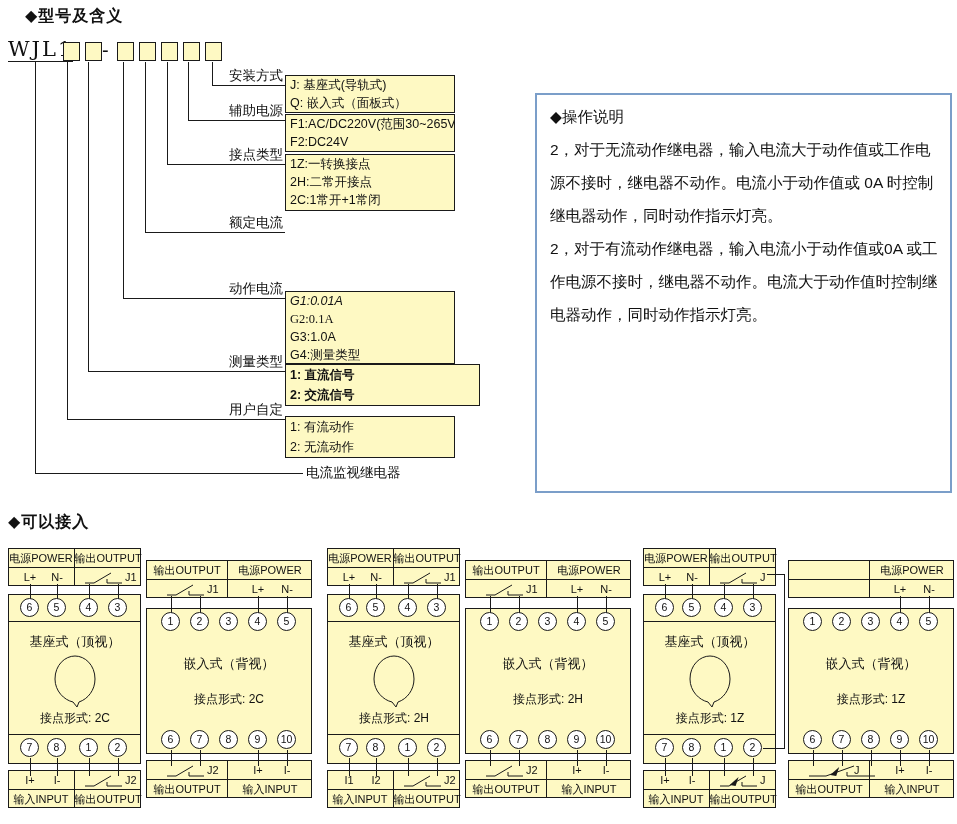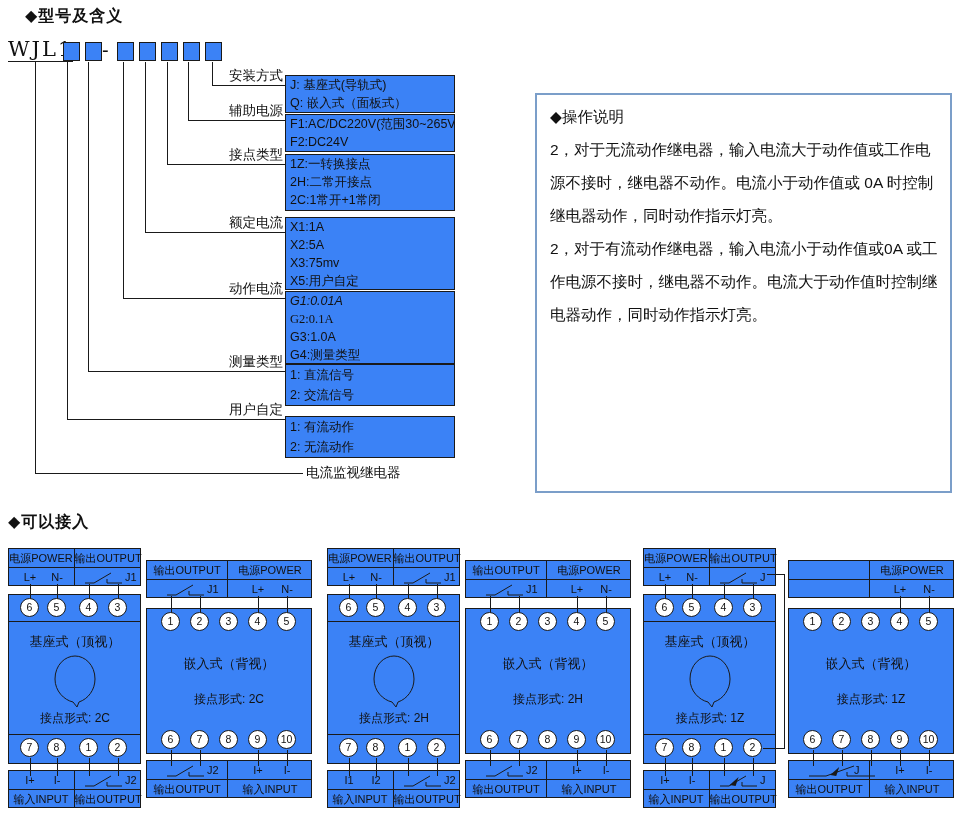--- a/index.html
+++ b/index.html
@@ -2,21 +2,21 @@
 <html><head>
 <meta charset="utf-8">
 <style>
   html,body{margin:0;padding:0;background:#fff;}
   body{font-family:"Liberation Sans","DejaVu Sans",sans-serif;color:#111;}
   .page{position:relative;width:957px;height:824px;background:#fff;overflow:hidden;}
   .lbl{position:absolute;white-space:nowrap;line-height:1.3;color:#111;}
   .ctr{transform:translateX(-50%);}
   .h1{font-size:16px;font-weight:bold;letter-spacing:1px;}
   .wire{position:absolute;background:#1a1a1a;}
-  .mbox,.obox,.dbox{position:absolute;border:1px solid #1a1a1a;box-sizing:border-box;background:#3b82f6;}
+  .mbox,.obox,.dbox{position:absolute;border:1px solid #1a1a1a;box-sizing:border-box;background:#fef9c3;}
   .opt{padding-left:4px;font-size:12.5px;white-space:nowrap;overflow:hidden;}
   .term{position:absolute;width:19px;height:19px;border:1px solid #1a1a1a;border-radius:50%;
         font-size:10.5px;line-height:17px;text-align:center;background:#fff;box-sizing:border-box;}
   .ops{position:absolute;left:535px;top:93px;width:417px;height:400px;border:2px solid #7b9ec9;
        box-sizing:border-box;padding:5px 12px 0 13px;font-size:15.5px;line-height:33px;}
   .ops p{margin:0;}
   .ops-title{font-weight:normal;}
   .diagram{position:absolute;}
   svg{position:absolute;}
 </style>
@@ -62,39 +62,33 @@
     <div class="wire" style="left: 167px; top: 164px; width: 118px; height: 1px;"></div>
     <div class="lbl" style="left: 203px; top: 146px; font-size: 13.5px; width: 80px; text-align: right;">接点类型</div>
     <div class="obox" style="left: 285px; top: 154px; width: 170px; height: 57px;">
       <div class="opt" style="height: 18px; line-height: 18px;">1Z:一转换接点</div>
       <div class="opt" style="height: 18px; line-height: 18px;">2H:二常开接点</div>
       <div class="opt" style="height: 18px; line-height: 18px;">2C:1常开+1常闭</div>
     </div>
     <div class="wire" style="left: 145px; top: 62px; width: 1px; height: 170px;"></div>
     <div class="wire" style="left: 145px; top: 232px; width: 140px; height: 1px;"></div>
     <div class="lbl" style="left: 203px; top: 214px; font-size: 13.5px; width: 80px; text-align: right;">额定电流</div>
-    <div class="obox" style="left: 285px; top: 217px; width: 170px; height: 73px;">
-      <div class="opt" style="height: 18px; line-height: 18px;">X1:1A</div>
-      <div class="opt" style="height: 18px; line-height: 18px;">X2:5A</div>
-      <div class="opt" style="height: 18px; line-height: 18px;">X3:75mv</div>
-      <div class="opt" style="height: 18px; line-height: 18px;">X5:用户自定</div>
-    </div>
     <div class="wire" style="left: 123px; top: 62px; width: 1px; height: 236px;"></div>
     <div class="wire" style="left: 123px; top: 298px; width: 162px; height: 1px;"></div>
     <div class="lbl" style="left: 203px; top: 280px; font-size: 13.5px; width: 80px; text-align: right;">动作电流</div>
     <div class="obox" style="left: 285px; top: 291px; width: 170px; height: 73px;">
       <div class="opt" style="height: 18px; line-height: 18px; font-style: italic;">G1:0.01A</div>
       <div class="opt" style="height: 18px; line-height: 18px; font-family: Liberation Serif, serif;">G2:0.1A</div>
       <div class="opt" style="height: 18px; line-height: 18px;">G3:1.0A</div>
       <div class="opt" style="height: 18px; line-height: 18px;">G4:测量类型</div>
     </div>
     <div class="wire" style="left: 88px; top: 62px; width: 1px; height: 309px;"></div>
     <div class="wire" style="left: 88px; top: 371px; width: 197px; height: 1px;"></div>
     <div class="lbl" style="left: 203px; top: 353px; font-size: 13.5px; width: 80px; text-align: right;">测量类型</div>
-    <div class="obox" style="left: 285px; top: 364px; width: 170px; height: 42px;">
+    <div class="obox" style="left: 285px; top: 364px; width: 195px; height: 42px; font-weight: bold;">
       <div class="opt" style="height: 20px; line-height: 20px;">1: 直流信号</div>
       <div class="opt" style="height: 20px; line-height: 20px;">2: 交流信号</div>
     </div>
     <div class="wire" style="left: 67px; top: 62px; width: 1px; height: 357px;"></div>
     <div class="wire" style="left: 67px; top: 419px; width: 218px; height: 1px;"></div>
     <div class="lbl" style="left: 203px; top: 401px; font-size: 13.5px; width: 80px; text-align: right;">用户自定</div>
     <div class="obox" style="left: 285px; top: 416px; width: 170px; height: 42px;">
       <div class="opt" style="height: 20px; line-height: 20px;">1: 有流动作</div>
       <div class="opt" style="height: 20px; line-height: 20px;">2: 无流动作</div>
     </div>

